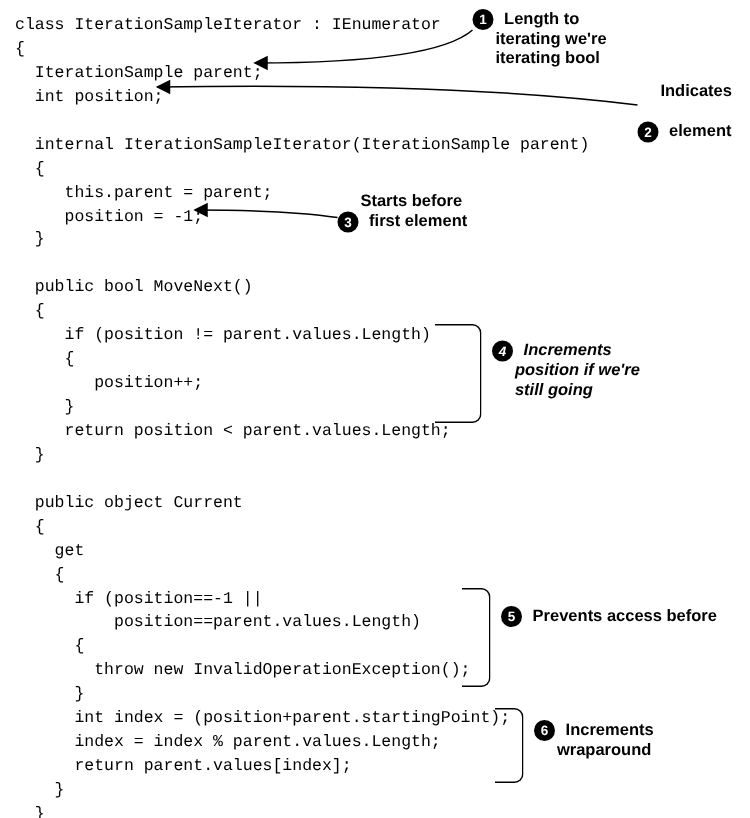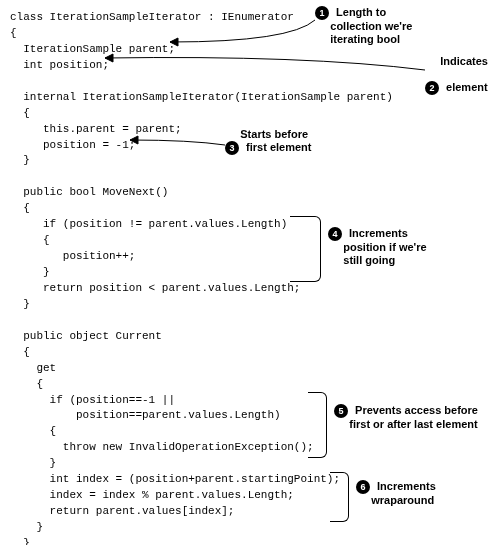--- a/index.html
+++ b/index.html
@@ -101,21 +101,21 @@
 
   public void Reset()
   {
     position = -1;
   }
 }</div>
 
 <div class="ann" style="left:315px; top:6px;">
   <span class="badge">1</span>
   <span>Length to</span><br>
-  &nbsp;&nbsp;&nbsp;&nbsp;&nbsp;<span>collection we're</span><br>
+  &nbsp;&nbsp;&nbsp;&nbsp;&nbsp;<span>iterating we're</span><br>
   &nbsp;&nbsp;&nbsp;&nbsp;&nbsp;<span>iterating bool</span>
 </div>
 <div class="arrow" style="left:170px; top:20px;">
   <svg width="145" height="25">
       <path d="M145 0 Q120 22 0 22"></path>
       <polygon points="0,22 8,18 8,26"></polygon>
     </svg>
 </div>
 
 <div class="ann" style="left:425px; top:55px;">
@@ -137,32 +137,32 @@
   <span>first element</span>
 </div>
 <div class="arrow" style="left:130px; top:135px;">
   <svg width="95" height="15">
       <path d="M95 10 Q60 5 0 5"></path>
       <polygon points="0,5 8,1 8,9"></polygon>
     </svg>
 </div>
 
 <div class="cborder" style="left:290px; top:216px; width:30px; height:64px;"></div>
-<div class="ann" style="left:328px; top:227px;">
+<div class="ann" style="left:328px; top:227px;font-style:italic;">
   <span class="badge">4</span>
   <span>Increments</span><br>
   &nbsp;&nbsp;&nbsp;&nbsp;&nbsp;<span>position if we're</span><br>
   &nbsp;&nbsp;&nbsp;&nbsp;&nbsp;<span>still going</span>
 </div>
 
 <div class="cborder" style="left:308px; top:392px; width:18px; height:64px;"></div>
 <div class="ann" style="left:334px; top:404px;">
   <span class="badge">5</span>
   <span>Prevents access before</span><br>
-  &nbsp;&nbsp;&nbsp;&nbsp;&nbsp;<span>first or after last element</span>
+  &nbsp;&nbsp;&nbsp;&nbsp;&nbsp;
 </div>
 
 <div class="cborder" style="left:330px; top:472px; width:18px; height:48px;"></div>
 <div class="ann" style="left:356px; top:480px;">
   <span class="badge">6</span>
   <span>Increments</span><br>
   &nbsp;&nbsp;&nbsp;&nbsp;&nbsp;<span>wraparound</span>
 </div>
 
 </body></html>

